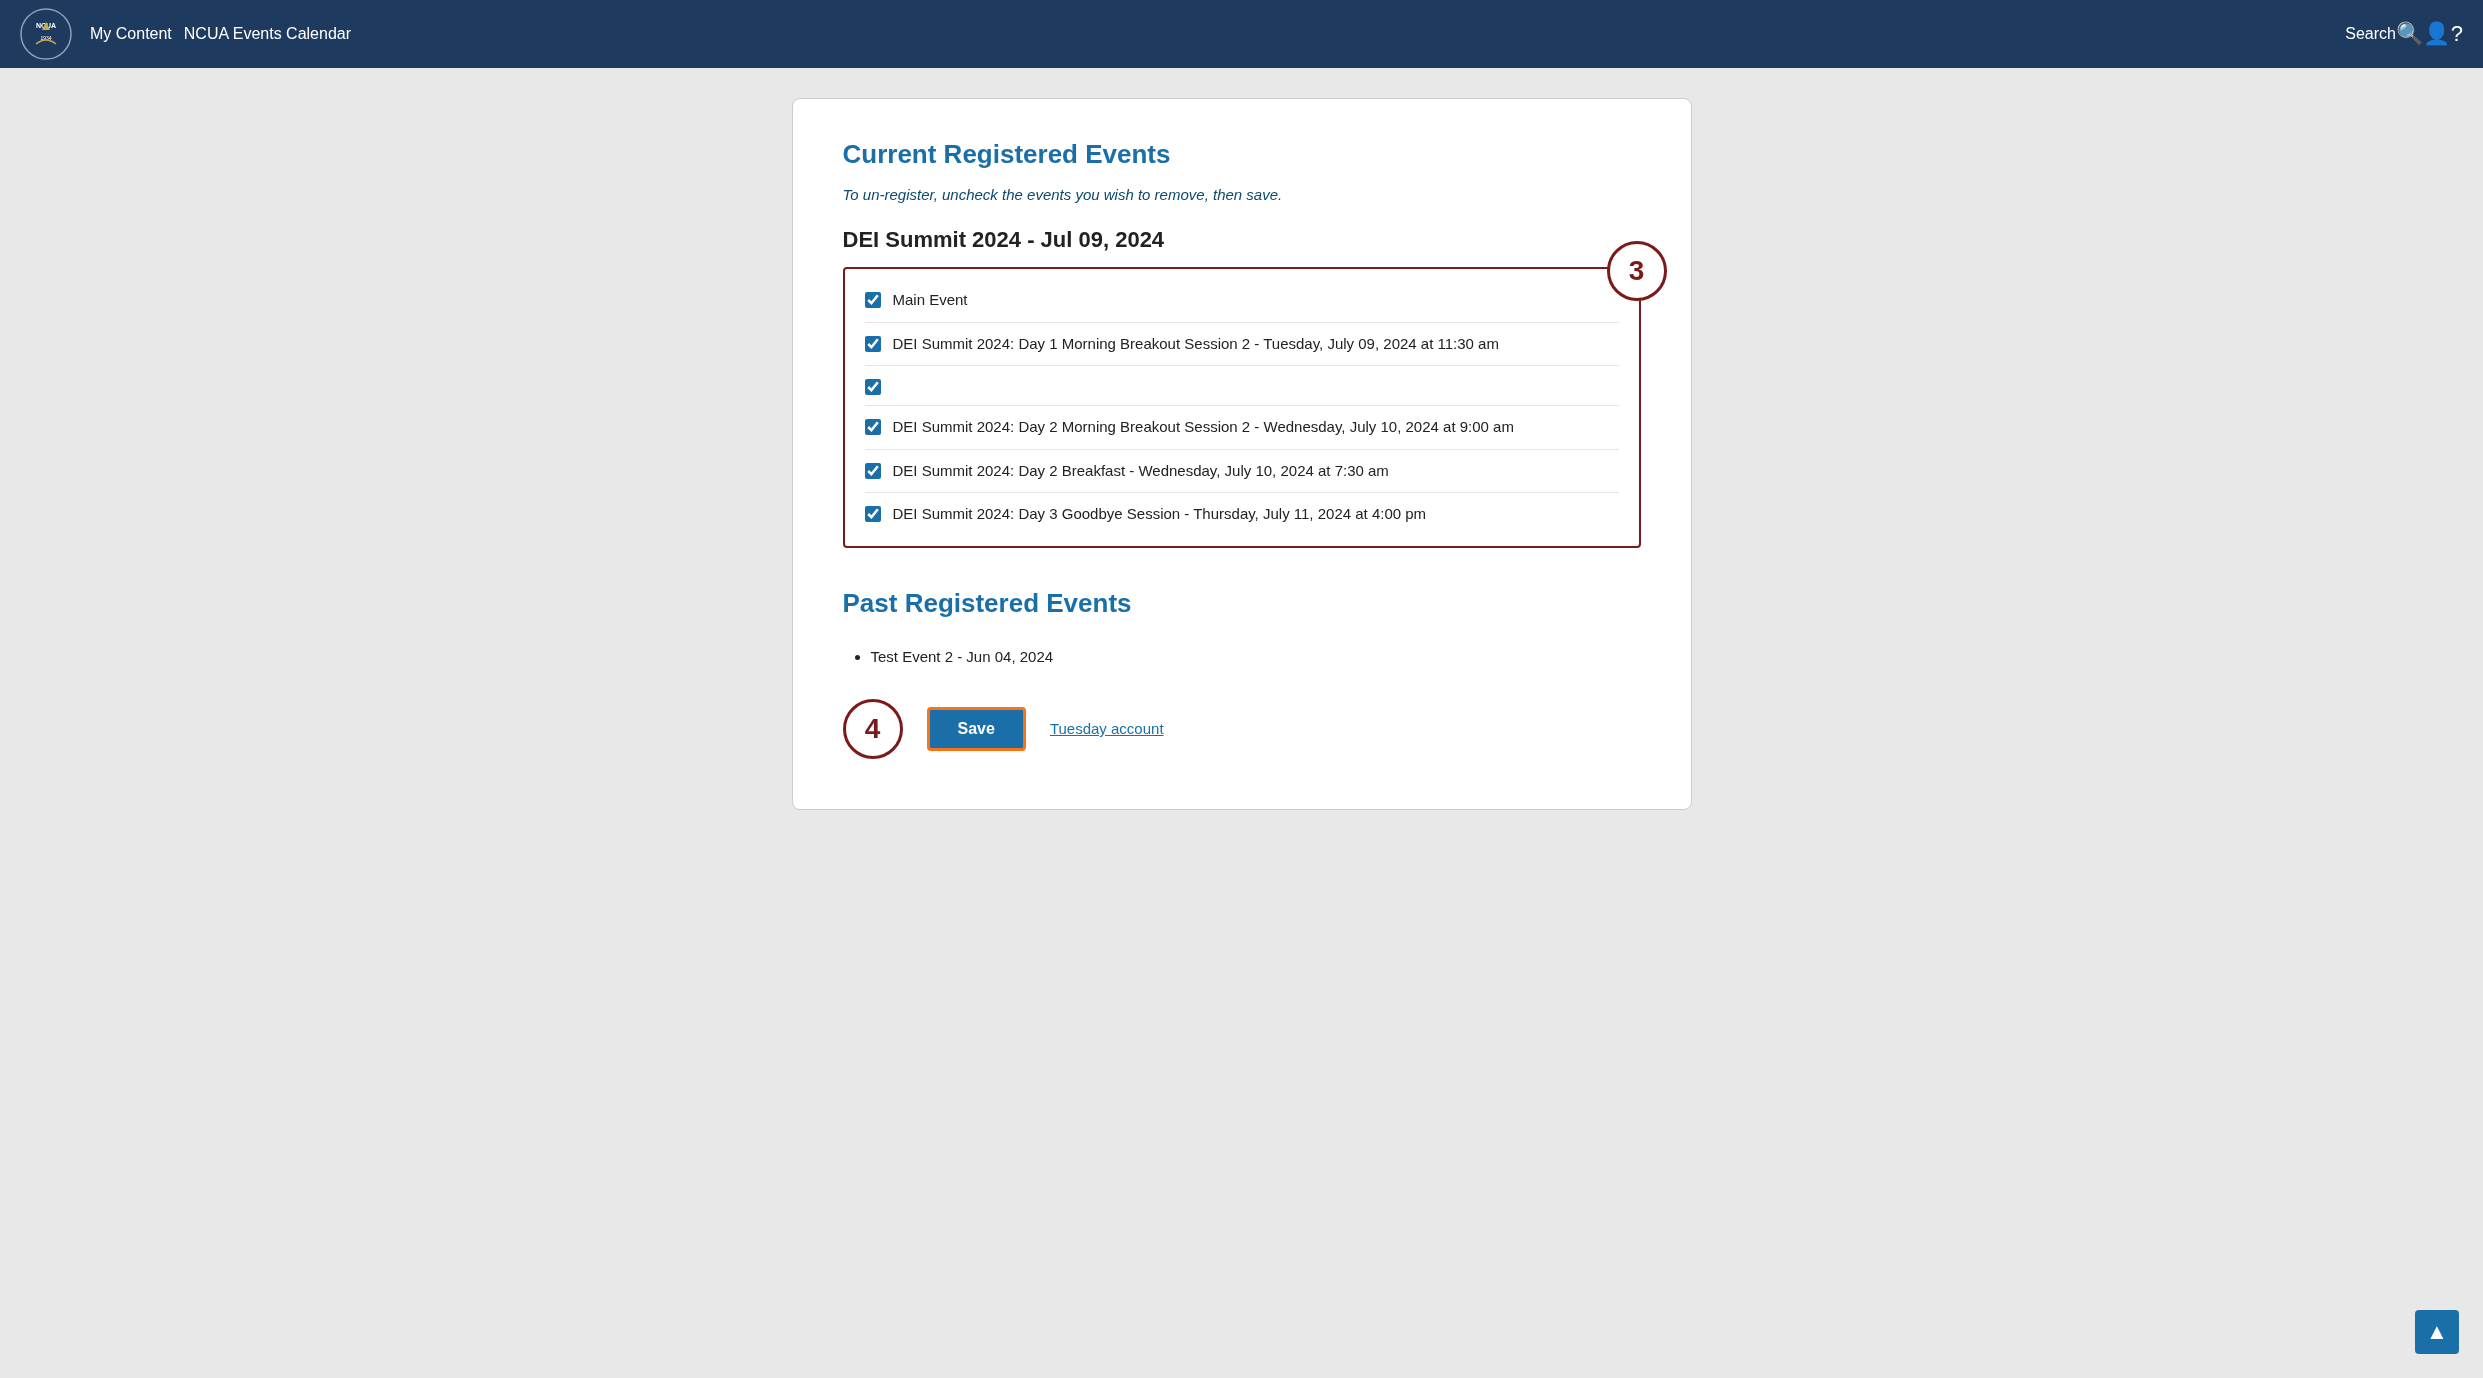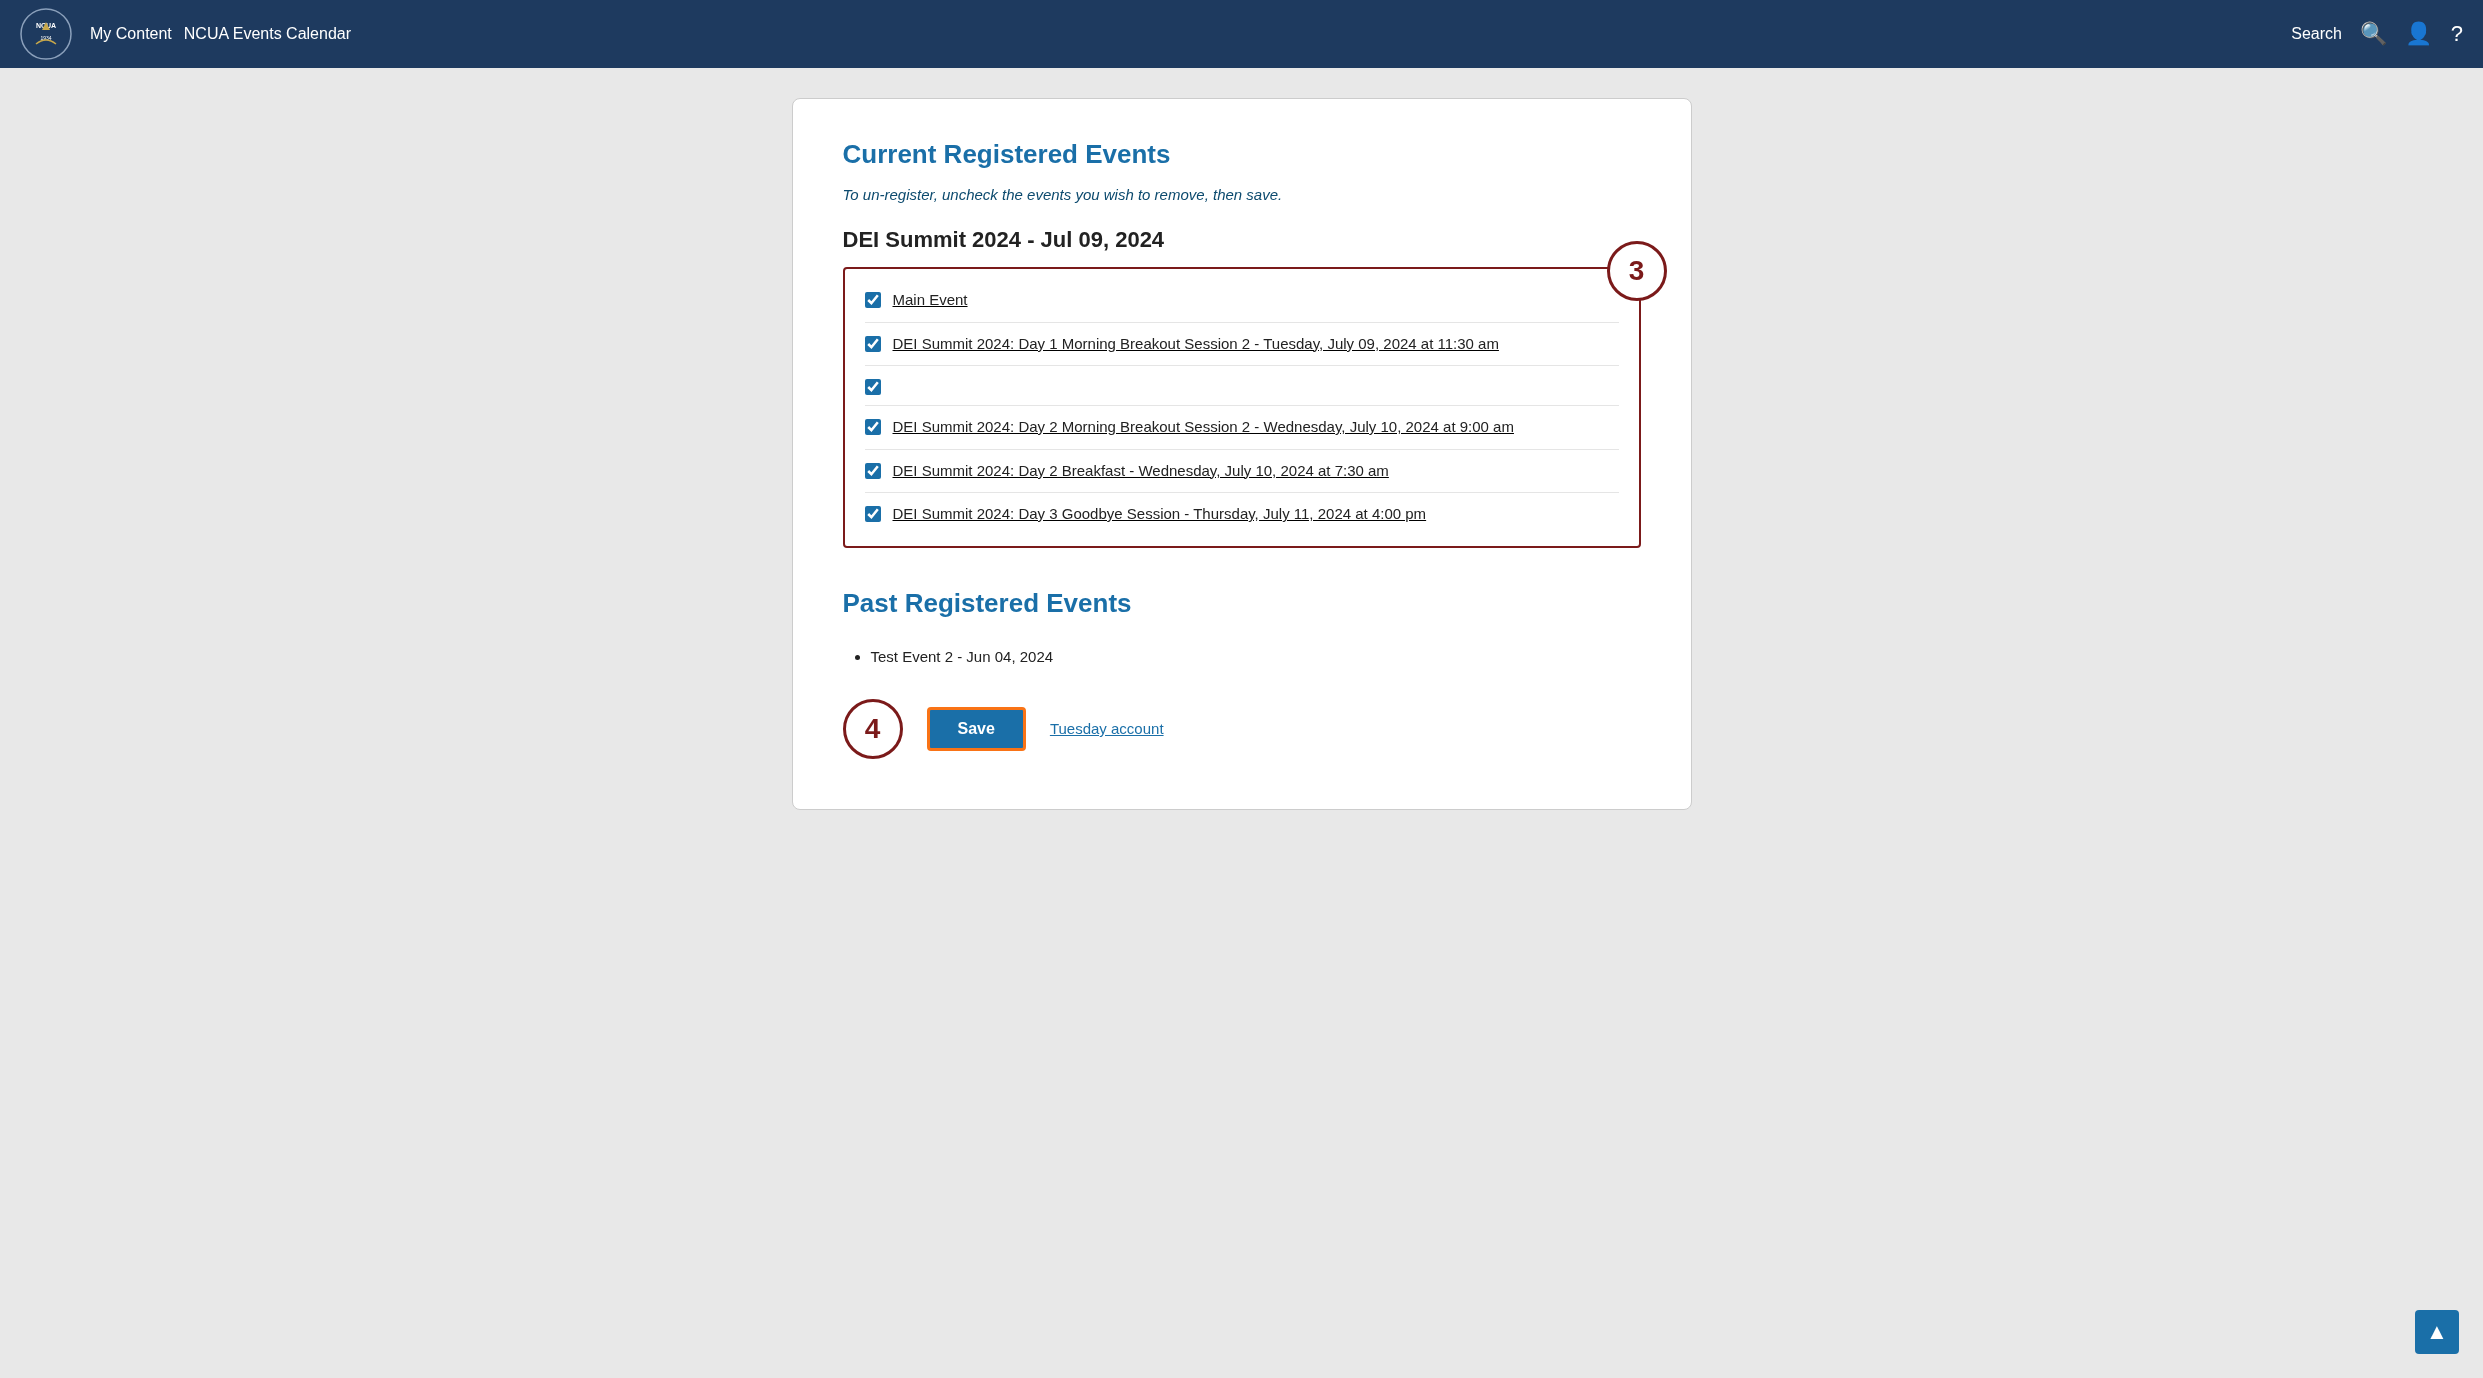--- a/index.html
+++ b/index.html
@@ -36,21 +36,20 @@
     .navbar-nav a {
       color: #fff;
       text-decoration: none;
       font-size: 16px;
       font-weight: 500;
       padding: 4px 0;
     }
     .navbar-actions {
       display: flex;
       align-items: center;
-      gap: 18px;
       color: #fff;
     }
     .navbar-search-label {
       font-size: 16px;
       color: #fff;
       font-weight: 500;
     }
     .navbar-icon {
       color: #fff;
       font-size: 22px;
@@ -103,21 +102,20 @@
       padding: 10px 20px;
       margin-bottom: 40px;
       position: relative;
     }
     .checkbox-item {
       display: flex;
       align-items: flex-start;
       padding: 10px 0;
       border-bottom: 1px solid #e5e5e5;
       gap: 12px;
-      text-decoration: underline;
     }
     .checkbox-item:last-child {
       border-bottom: none;
     }
     .checkbox-item input[type="checkbox"] {
       margin-top: 3px;
       width: 16px;
       height: 16px;
       flex-shrink: 0;
       accent-color: #1a6fa8;

